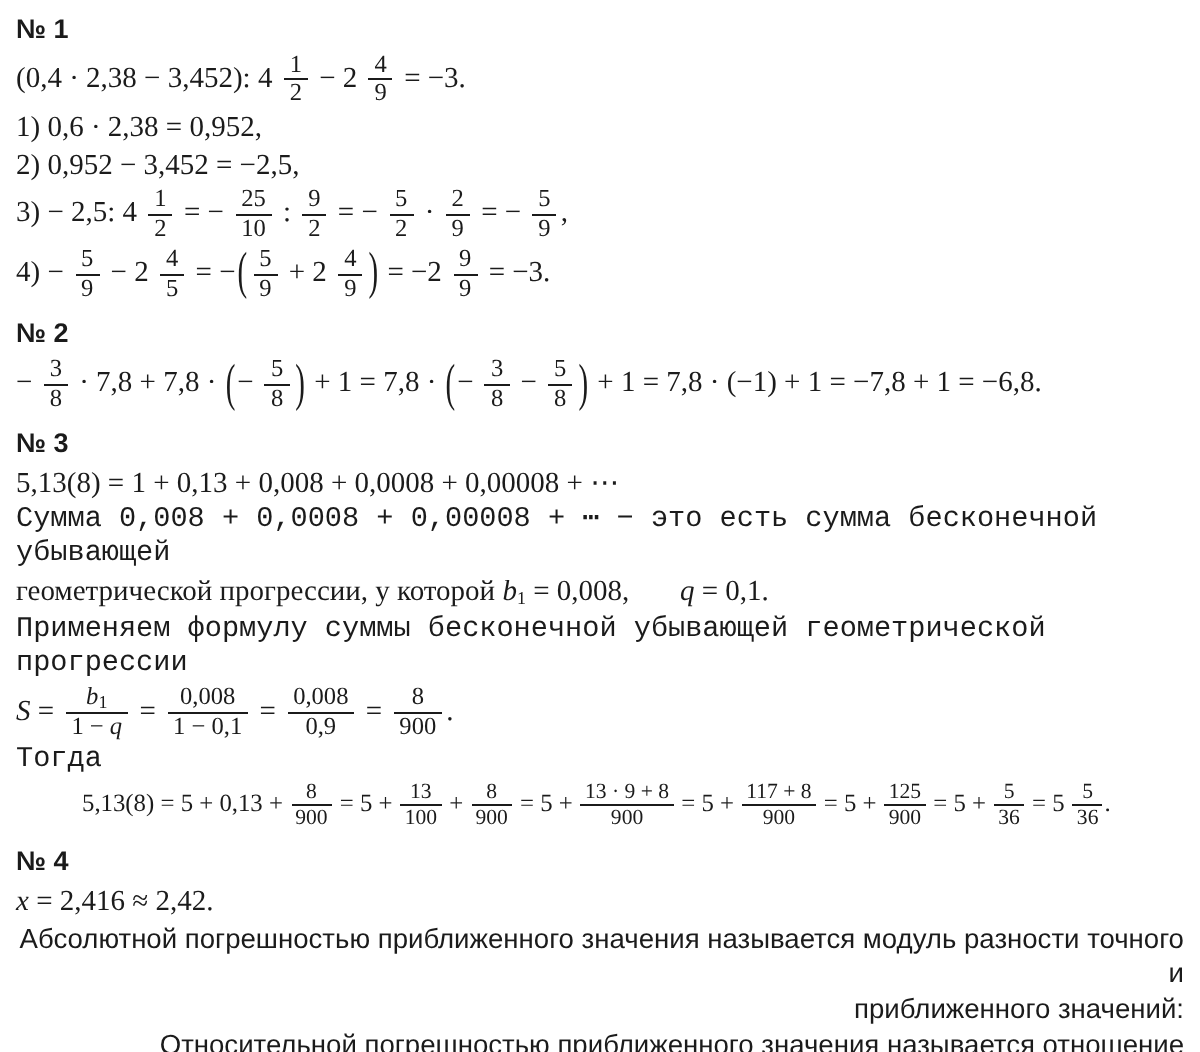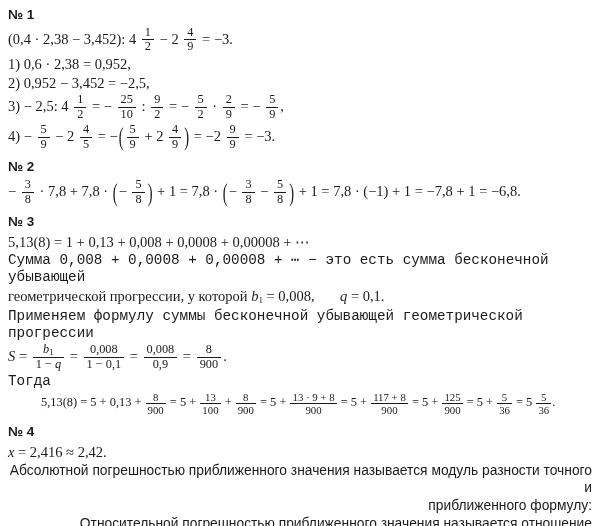--- a/index.html
+++ b/index.html
@@ -48,15 +48,15 @@
     <div class="line fline"><span class="tk">5,13(8) = 1 + 0,13 + 0,008 + 0,0008 + 0,00008 + ⋯</span></div>
     <div class="line tline-serif">Сумма 0,008 + 0,0008 + 0,00008 + ⋯ − это есть сумма бесконечной убывающей</div>
     <div class="line fline"><span class="tk">геометрической прогрессии, у которой </span><span class="v">b</span><span class="sb">1</span><span class="tk"> = 0,008,</span><span class="tk">&nbsp;&nbsp;&nbsp;&nbsp;&nbsp;&nbsp;&nbsp;</span><span class="v">q</span><span class="tk"> = 0,1.</span></div>
     <div class="line tline-serif">Применяем формулу суммы бесконечной убывающей геометрической прогрессии</div>
     <div class="line fline"><span class="v">S</span><span class="tk"> = </span><span class="f"><span class="fn"><span class="v">b</span><span class="sb">1</span></span><span class="fd"><span class="tk">1 − </span><span class="v">q</span></span></span><span class="tk"> = </span><span class="f"><span class="fn">0,008</span><span class="fd">1 − 0,1</span></span><span class="tk"> = </span><span class="f"><span class="fn">0,008</span><span class="fd">0,9</span></span><span class="tk"> = </span><span class="f"><span class="fn">8</span><span class="fd">900</span></span><span class="tk">.</span></div>
     <div class="line tline-serif">Тогда</div>
     <div class="line fline small"><span class="tk">5,13(8) = 5 + 0,13 + </span><span class="f"><span class="fn">8</span><span class="fd">900</span></span><span class="tk"> = 5 + </span><span class="f"><span class="fn">13</span><span class="fd">100</span></span><span class="tk"> + </span><span class="f"><span class="fn">8</span><span class="fd">900</span></span><span class="tk"> = 5 + </span><span class="f"><span class="fn">13 · 9 + 8</span><span class="fd">900</span></span><span class="tk"> = 5 + </span><span class="f"><span class="fn">117 + 8</span><span class="fd">900</span></span><span class="tk"> = 5 + </span><span class="f"><span class="fn">125</span><span class="fd">900</span></span><span class="tk"> = 5 + </span><span class="f"><span class="fn">5</span><span class="fd">36</span></span><span class="tk"> = 5 </span><span class="f"><span class="fn">5</span><span class="fd">36</span></span><span class="tk">.</span></div>
     <div class="sec-h">№ 4</div>
     <div class="line fline"><span class="v">x</span><span class="tk"> = 2,416 ≈ 2,42.</span></div>
     <div class="line tline-sans">Абсолютной погрешностью приближенного значения называется модуль разности точного и</div>
-    <div class="line tline-sans">приближенного формулу:</div>
+    <div class="line tline-sans">приближенного значений:</div>
     <div class="line tline-sans">Относительной погрешностью приближенного значения называется отношение абсолютной</div>
   </div>
 
 </body></html>

